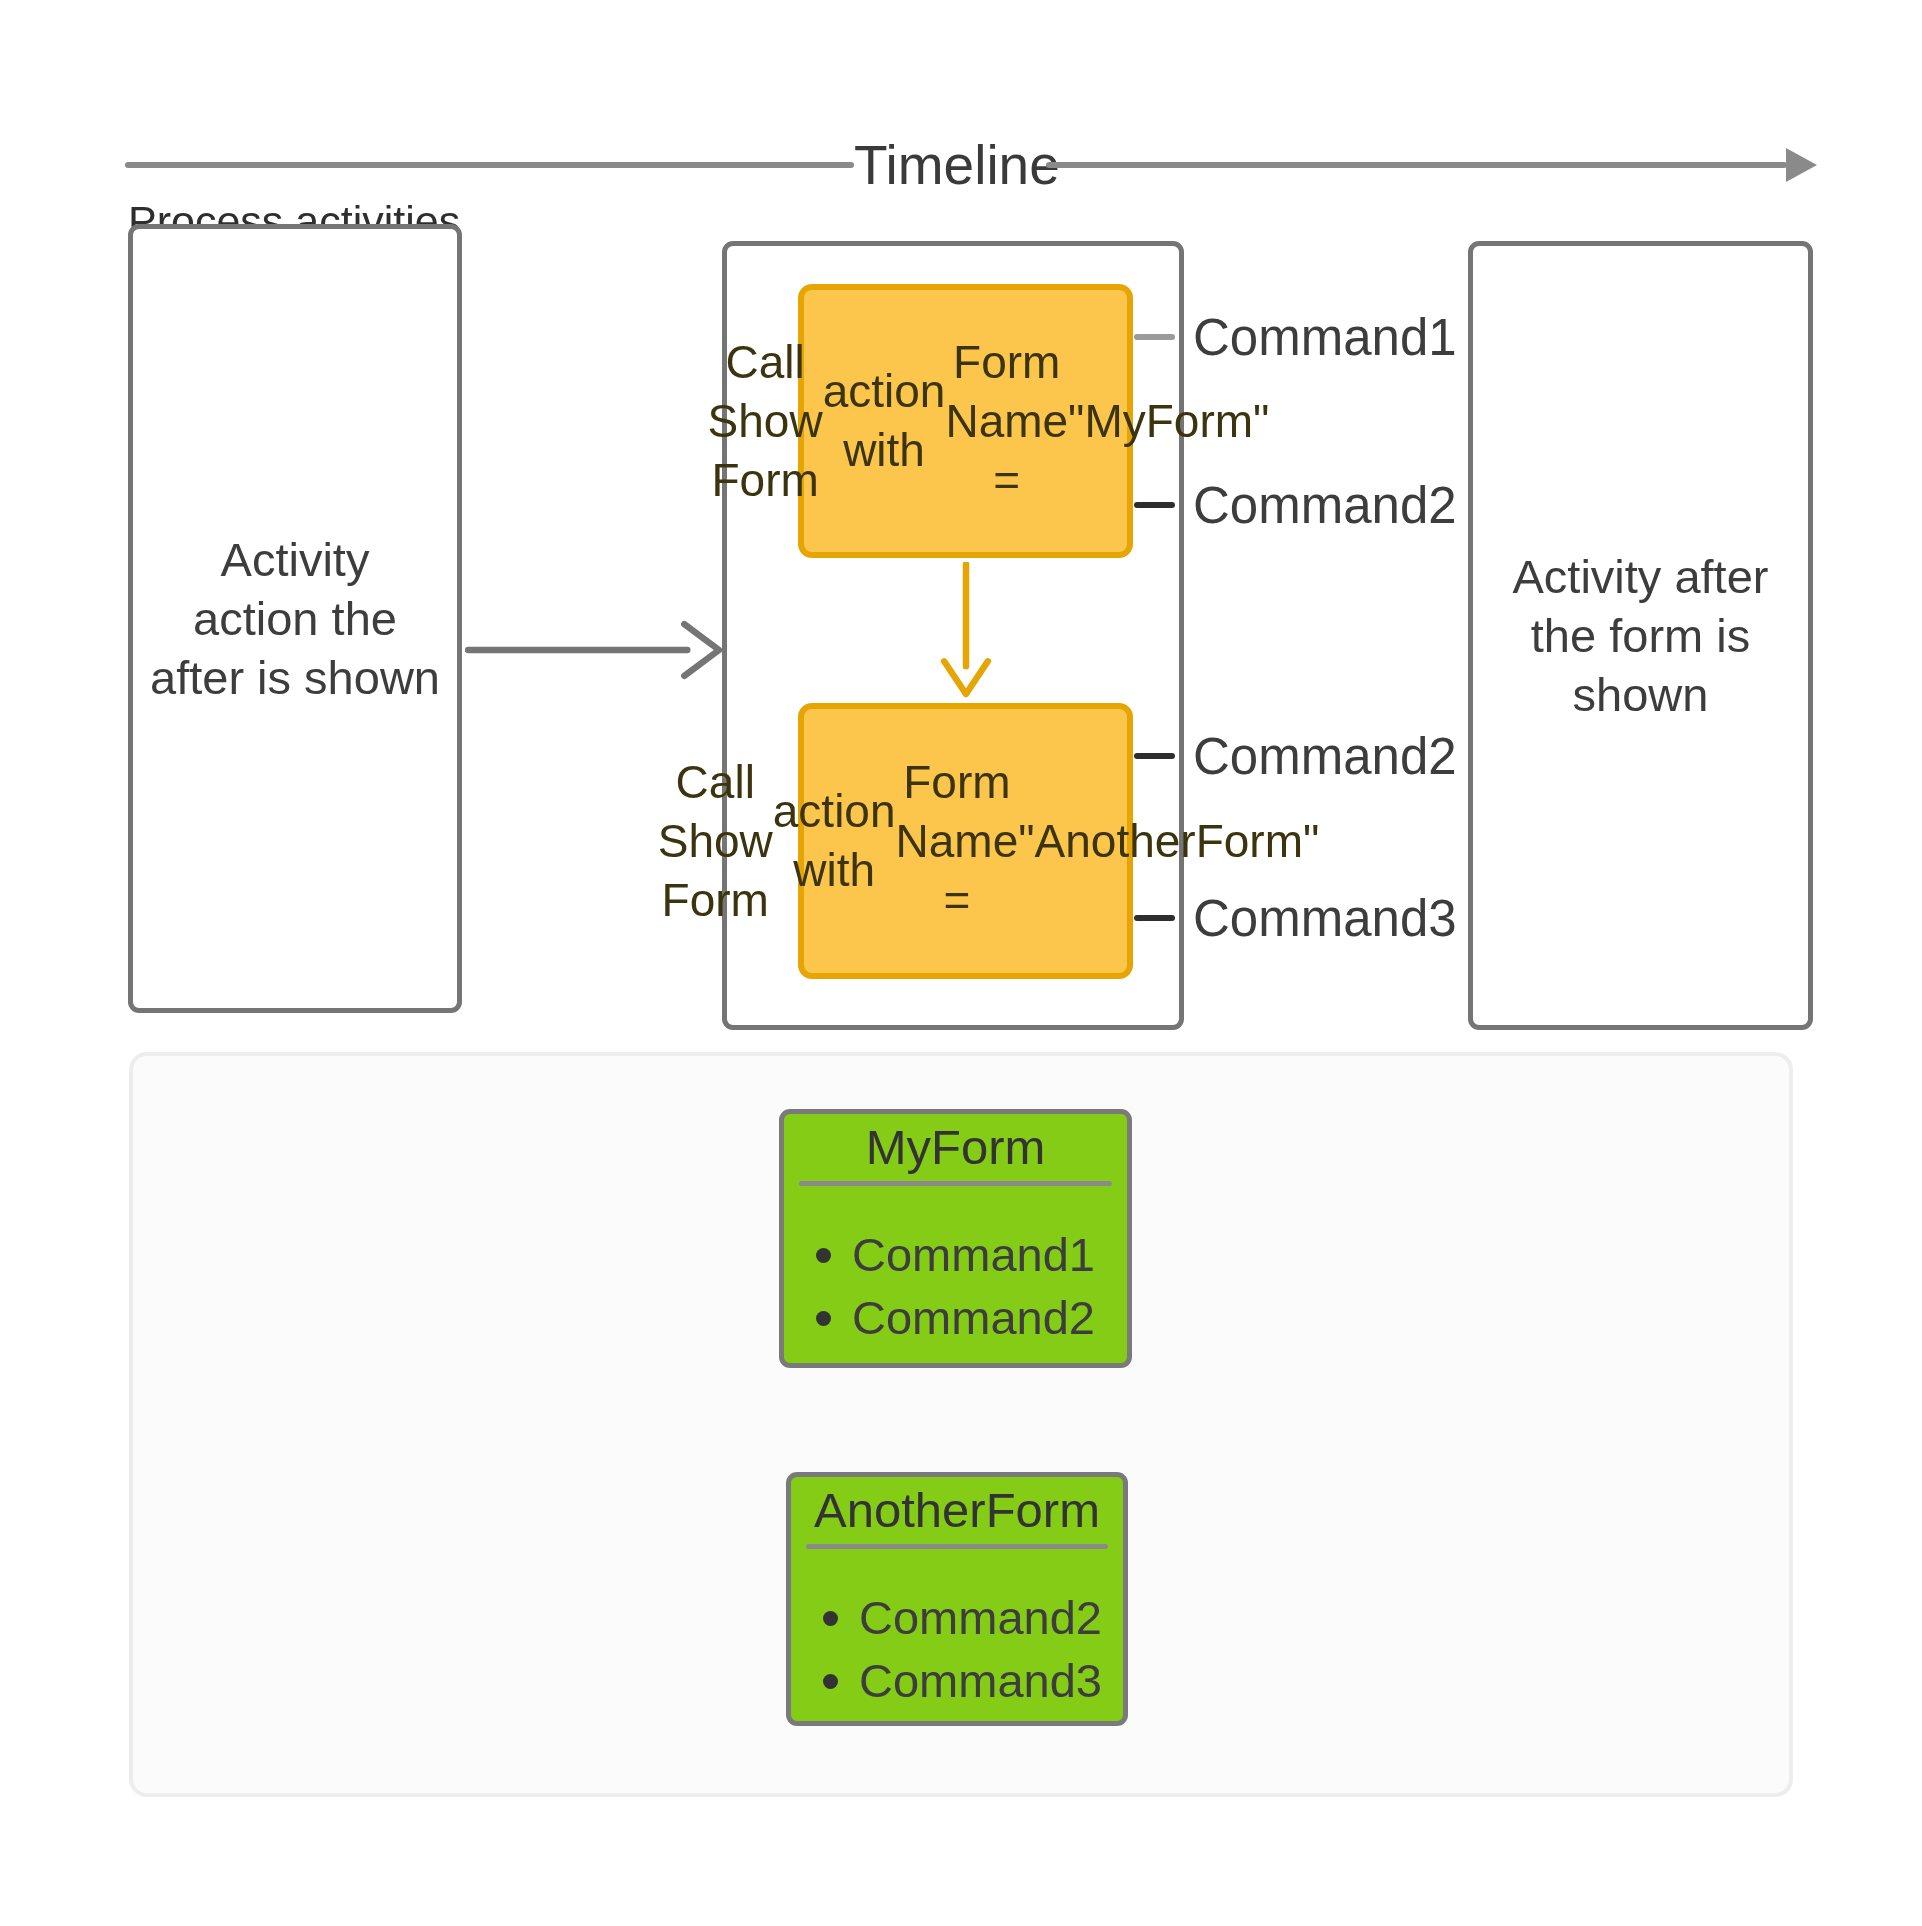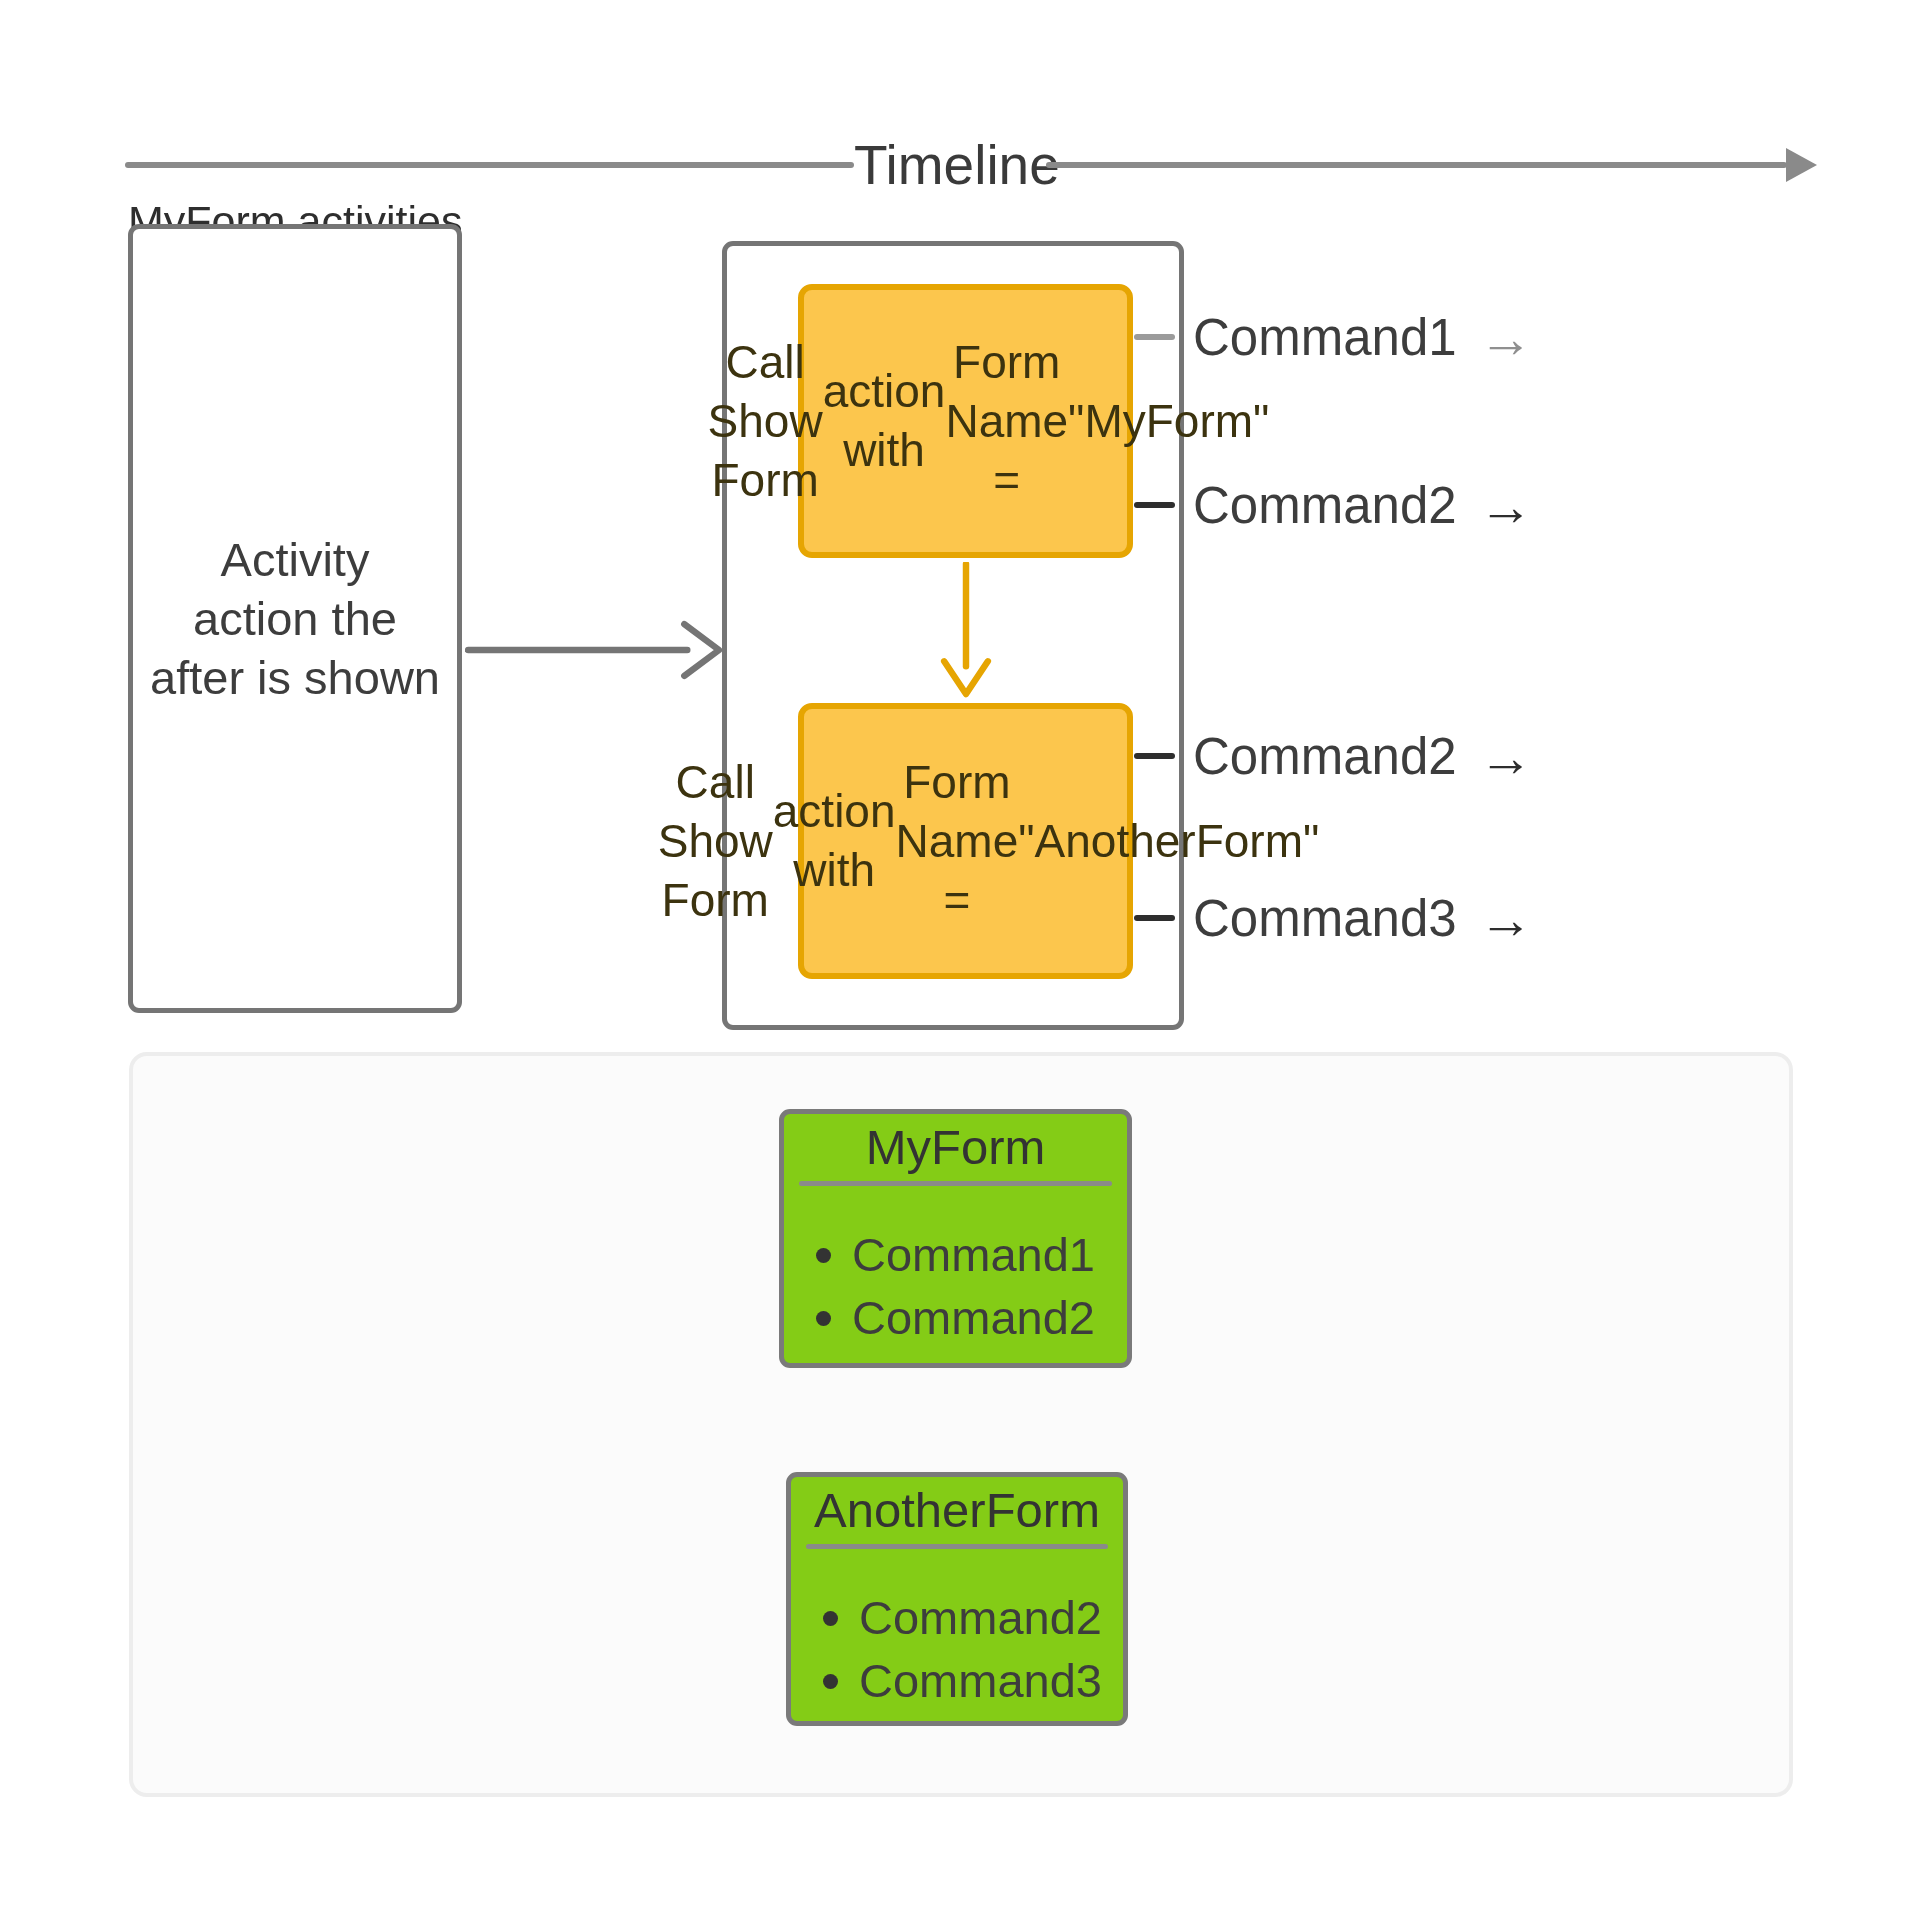--- a/index.html
+++ b/index.html
@@ -49,21 +49,21 @@
 </head>
 <body>
 
 <div class="abs" style="left:0;top:0;width:1922px;height:1926px;">
 
   <div class="abs tl-line" style="left:125px;top:162px;width:729px;"></div>
   <div class="abs tl-label" style="left:854px;top:137px;">Timeline</div>
   <div class="abs tl-line" style="left:1046px;top:162px;width:741px;"></div>
   <div class="abs tl-head" style="left:1786px;top:148px;"></div>
 
-  <div class="abs section-label" style="left:128px;top:195px;">MyForm activities</div>
+  <div class="abs section-label" style="left:128px;top:195px;">Process activities</div>
 
   <div class="abs gbox" style="left:128px;top:224px;width:334px;height:789px;">
     <span class="ln">Activity</span>
     <span class="ln">action the</span>
     <span class="ln">after is shown</span>
   </div>
 
   <svg class="abs" style="left:465px;top:616px;" width="258" height="68" viewBox="0 0 520 136">
     <line x1="6" y1="68" x2="448" y2="68" stroke="#757575" stroke-width="13" stroke-linecap="round"></line>
     <polyline points="442,16 512,68 442,120" fill="none" stroke="#757575" stroke-width="13" stroke-linecap="round" stroke-linejoin="round"></polyline>
@@ -105,20 +105,25 @@
   </div>
   <div class="abs cmd-row" style="left:1193px;top:756px;">
     <span class="cmd-label">Command2</span>
     <span class="cmd-arrow dark">→</span>
   </div>
   <div class="abs cmd-row" style="left:1193px;top:918px;">
     <span class="cmd-label">Command3</span>
     <span class="cmd-arrow dark">→</span>
   </div>
 
+  <div class="abs gbox" style="left:1468px;top:241px;width:345px;height:789px;">
+    <span class="ln">Activity after</span>
+    <span class="ln">the form is</span>
+    <span class="ln">shown</span>
+  </div>
 
   <div class="abs panel" style="left:129px;top:1052px;width:1664px;height:745px;"></div>
 
   <div class="abs form-card" style="left:779px;top:1109px;width:353px;height:259px;">
     <div class="form-title">MyForm</div>
     <div class="form-sep"></div>
     <ul class="form-list">
       <li>
         <span class="bullet"></span>
         <span>Command1</span>

